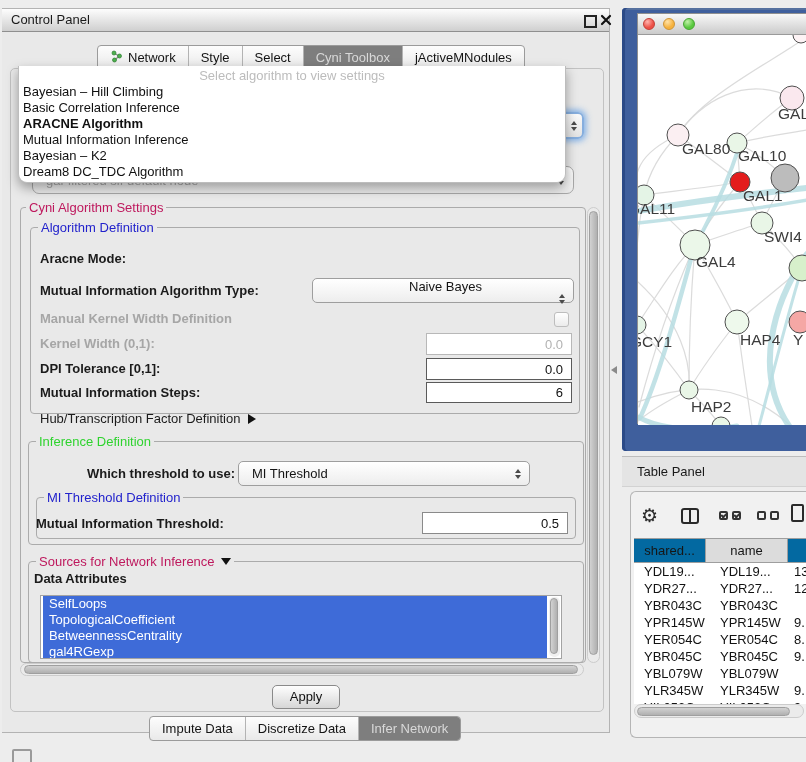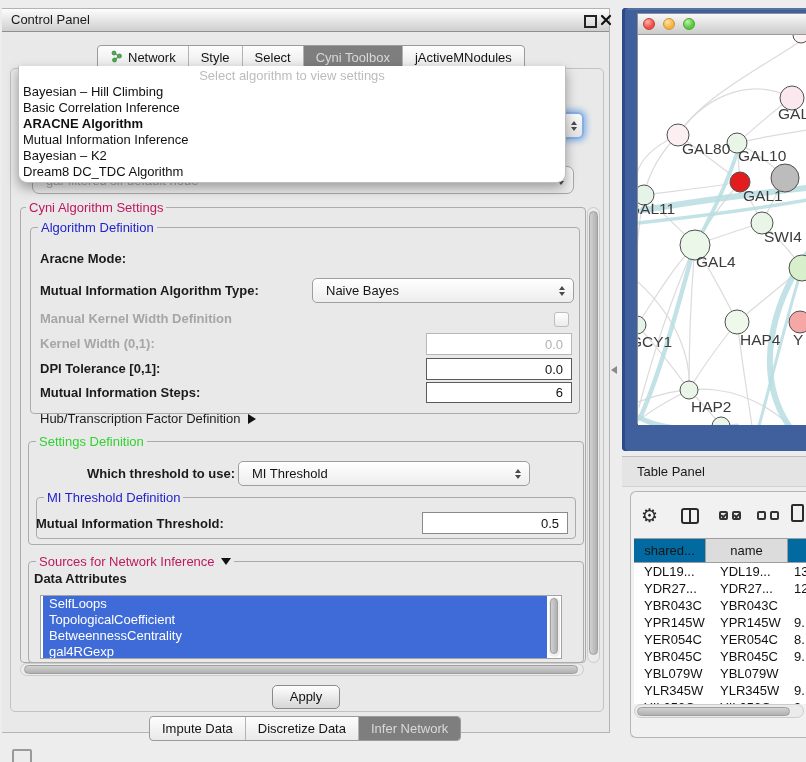--- a/index.html
+++ b/index.html
@@ -187,21 +187,21 @@
 
   <div class="grp" id="settings-grp" style="left:18px;top:198px;width:564px;height:454px;"></div>
   <span class="legend black abs" style="left:24px;top:191px;">Cyni Algorithm Settings</span>
 
   <div class="grp" style="left:28px;top:218px;width:548px;height:185px;"></div>
   <span class="legend blue abs" style="left:36px;top:211px;">Algorithm Definition</span>
 
   <div class="flabel" style="left:38px;top:240px;">Aracne Mode:</div>
 
   <div class="flabel" style="left:38px;top:272px;">Mutual Information Algorithm Type:</div>
-  <div class="combo" style="left:310px;top:269px;width:262px;height:25px;">
+  <div class="combo" style="left:310px;top:269px;width:262px;height:25px;flex-direction:column;">
     <span>Naive Bayes</span>
     <span class="spin">
         <span class="tri-up"></span>
         <span class="tri-dn"></span>
       </span>
   </div>
 
   <div class="flabel dis" style="left:38px;top:300px;">Manual Kernel Width Definition</div>
   <div class="abs" id="manual-checkbox"></div>
 
@@ -218,21 +218,21 @@
   <div class="flabel" style="left:38px;top:374px;">Mutual Information Steps:</div>
   <div class="tfield en" style="left:424px;top:373px;width:146px;height:21px;">
     <span>6</span>
   </div>
 
   <div class="flabel plain" style="left:38px;top:400px;">
     <span>Hub/Transcription Factor Definition</span><span class="tri-right"></span>
   </div>
 
   <div class="grp" style="left:26px;top:432px;width:554px;height:102px;"></div>
-  <span class="legend green abs" style="left:34px;top:425px;">Settings Definition</span>
+  <span class="legend green abs" style="left:34px;top:425px;">Inference Definition</span>
 
   <div class="flabel" style="left:85px;top:455px;">Which threshold to use:</div>
   <div class="combo" style="left:236px;top:452px;width:292px;height:25px;">
     <span>MI Threshold</span>
     <span class="spin">
         <span class="tri-up"></span>
         <span class="tri-dn"></span>
       </span>
   </div>
 

